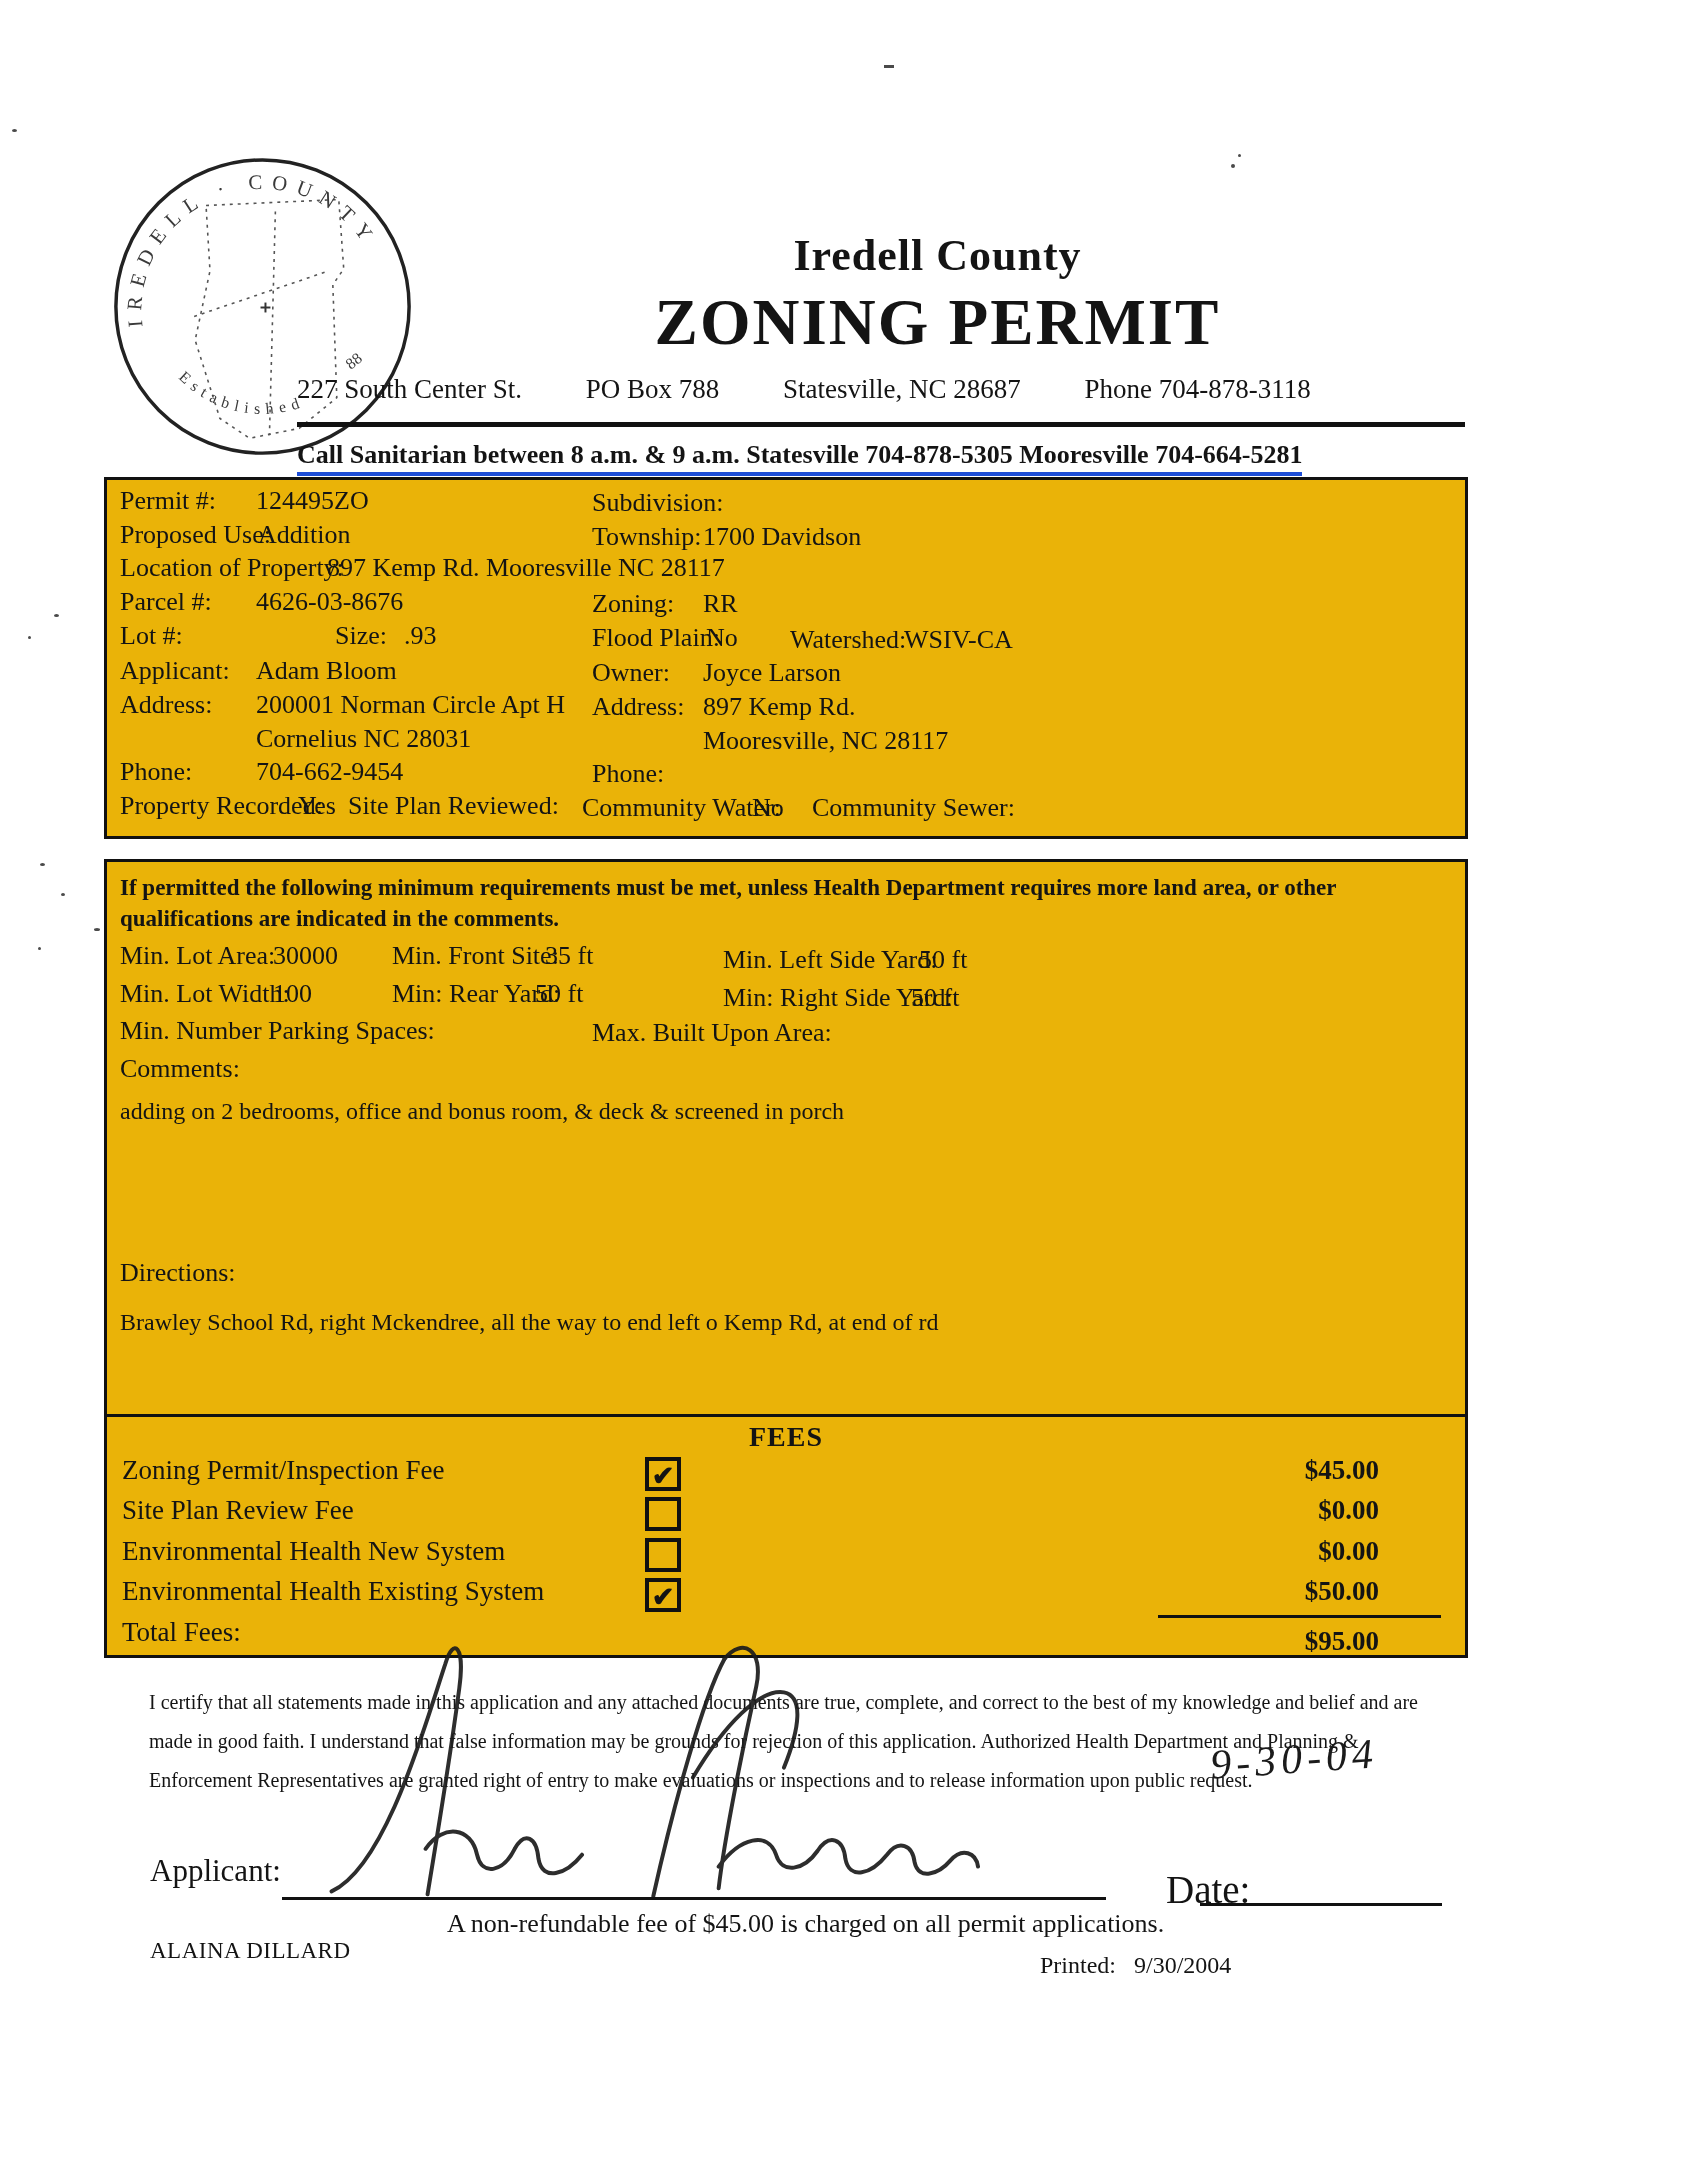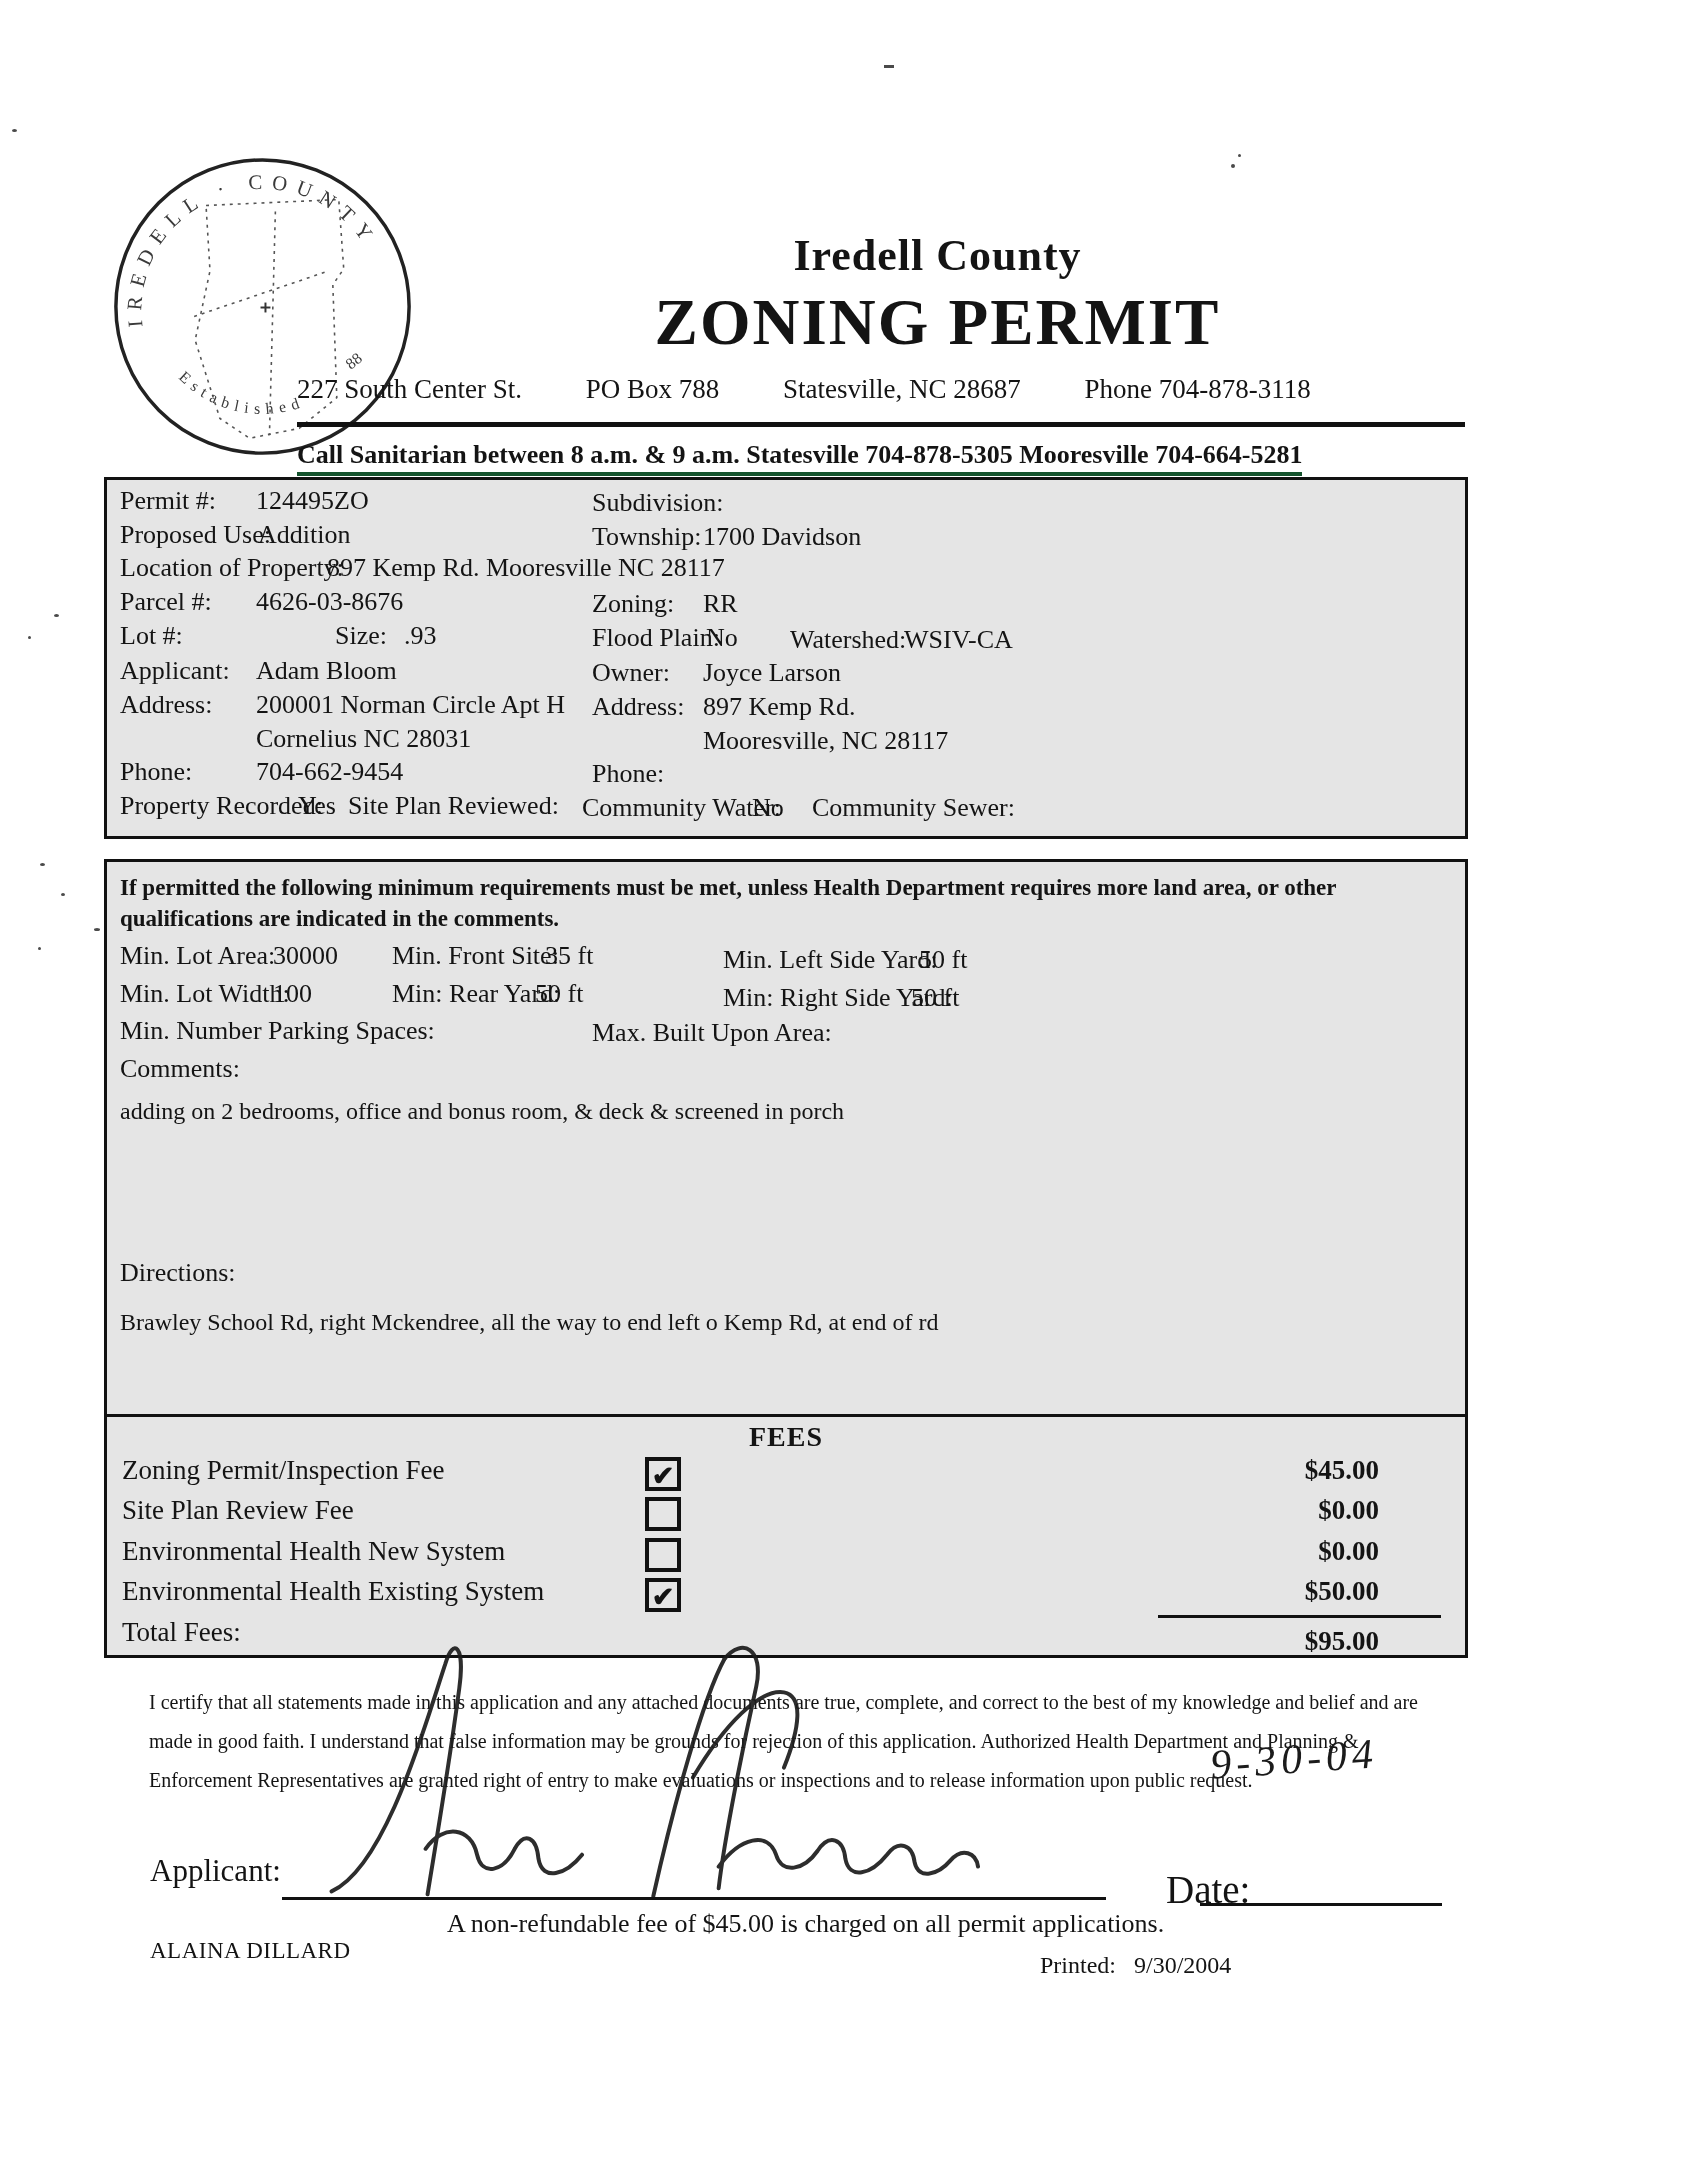--- a/index.html
+++ b/index.html
@@ -12,21 +12,21 @@
   .b { font-weight:bold; }
   
   .county-title { font-size:44px; font-weight:bold; letter-spacing:1px; }
   .main-title { font-size:65px; font-weight:bold; letter-spacing:2px; }
   .addr-line { font-size:27px; white-space:nowrap; }
   .addr-line span { margin-right:57px; }
   .addr-line span:last-child { margin-right:0; }
   .rule { background:#111; }
   .sanitarian { font-size:26px; font-weight:bold; white-space:nowrap; }
   
-  .formbox { position:absolute; border:3px solid #111; background:#e5e5e5; }
+  .formbox { position:absolute; border:3px solid #111; background:#eab308; }
   .row-txt { font-size:26px; white-space:nowrap; }
   .req-intro { font-size:23px; font-weight:bold; line-height:31px; }
   .fee-label { font-size:27px; white-space:nowrap; }
   .fee-amt { font-size:27px; text-align:right; display:block;font-weight:bold; }
   .checkbox { position:absolute; width:36px; height:34px; border:4px solid #111; text-align:center; }
   .checkbox .mark { font-size:27px; font-weight:bold; line-height:30px; }
   .cert { font-size:20px; line-height:39px; }
   .sig-line { background:#111; height:3px; }
   .hand-date { font-size:42px; font-style:italic; letter-spacing:5px; transform:rotate(-4deg); white-space:nowrap; color:#1b1b1b; }
   .speck { position:absolute; background:#4a4a4a; border-radius:50%; }
@@ -78,21 +78,21 @@
 
   <div class="abs addr-line" style="left:297px;top:374px;">
     <span>227 South Center St.</span>
     <span>PO Box 788</span>
     <span>Statesville, NC 28687</span>
     <span>Phone 704-878-3118</span>
   </div>
 
   <div class="abs rule" style="left:297px;top:422px;width:1168px;height:5px;"></div>
 
-  <div class="abs sanitarian" style="left:297px;top:440px;border-bottom:4px solid #14532d;padding-bottom:2px;">Call Sanitarian between 8 a.m. &amp; 9 a.m. Statesville 704-878-5305 Mooresville 704-664-5281</div>
+  <div class="abs sanitarian" style="left:297px;top:440px;border-bottom:4px solid #1d4ed8;padding-bottom:2px;">Call Sanitarian between 8 a.m. &amp; 9 a.m. Statesville 704-878-5305 Mooresville 704-664-5281</div>
 
   <div class="formbox" style="left:104px;top:477px;width:1364px;height:362px;">
 
     <span class="abs row-txt" style="left:13px;top:6px;">Permit #:</span>
     <span class="abs row-txt" style="left:149px;top:6px;">124495ZO</span>
     <span class="abs row-txt" style="left:485px;top:8px;">Subdivision:</span>
     <span class="abs row-txt" style="left:619px;top:8px;"></span>
 
     <span class="abs row-txt" style="left:13px;top:40px;">Proposed Use:</span>
     <span class="abs row-txt" style="left:151px;top:40px;">Addition</span>

